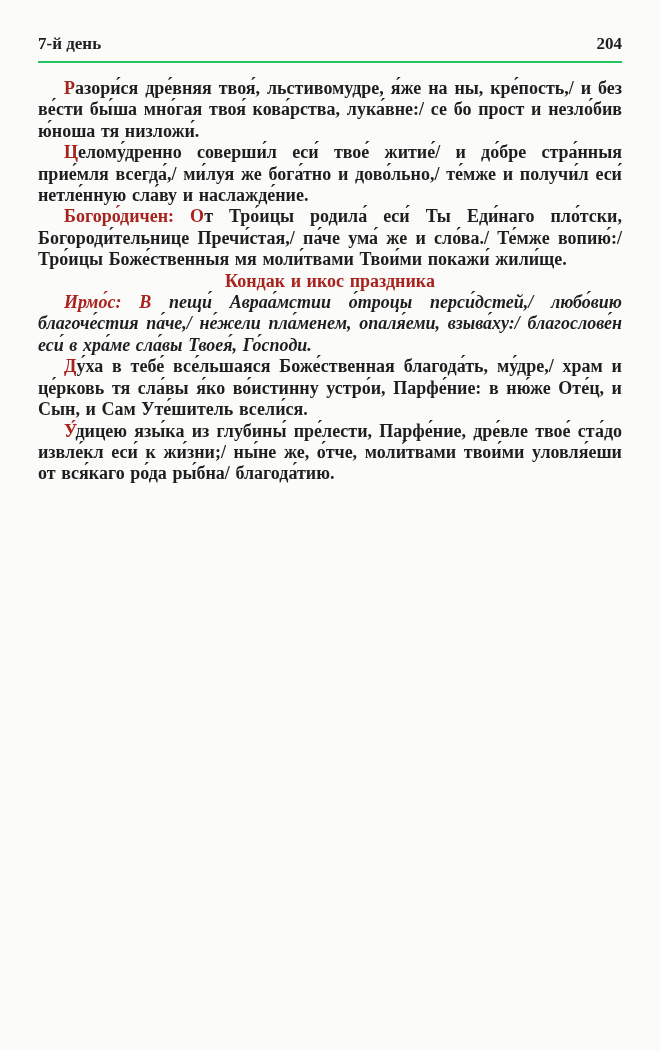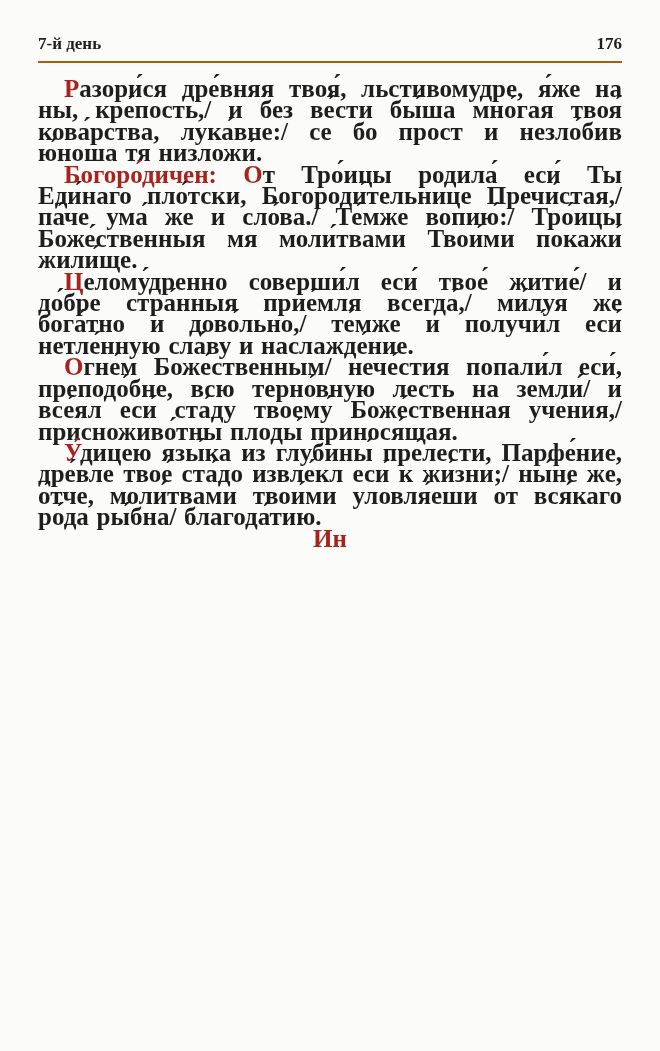--- a/index.html
+++ b/index.html
@@ -17,51 +17,52 @@
     padding-top: 34px;
   }
   .running-header {
     margin: 0 38px;
     display: flex;
     justify-content: space-between;
     align-items: baseline;
     font-size: 17px;
     font-weight: bold;
     padding-bottom: 7px;
-    border-bottom: 2px solid #a16207;
+    border-bottom: 2px solid #22c55e;
   }
   .text-block {
     margin: 0 38px;
     padding-top: 15px;
   }
   p.para {
     margin: 0;
-    font-size: 25px;
+    font-size: 18px;
     line-height: 21.4px;
     font-weight: bold;
     text-align: justify;
     text-indent: 26px;
     word-spacing: 0.06em;
   }
   p.para.heading {
     text-align: center;
     text-indent: 0;
   }
   p.para.italic { font-style: italic; }
   .red { color: #a8231d; }
 </style>
 </head>
 <body>
 
 <div class="page">
   <div class="running-header">
     <span>7-й день</span>
-    <span>176</span>
+    <span>204</span>
   </div>
   <div class="text-block" id="text-block">
       <p class="para body"><span class="red">Р</span><span>азори́ся дре́вняя твоя́, льстивомудре, я́же на ны, кре́пость,/ и без ве́сти бы́ша мно́гая твоя́ кова́рства, лука́вне:/ се бо прост и незло́бив ю́ноша тя низложи́.</span></p>
+      <p class="para body"><span class="red">Ц</span><span>елому́дренно соверши́л еси́ твое́ житие́/ и до́бре стра́нныя прие́мля всегда́,/ ми́луя же бога́тно и дово́льно,/ те́мже и получи́л еси́ нетле́нную сла́ву и наслажде́ние.</span></p>
       <p class="para body"><span class="red">Богоро́дичен: </span><span class="red">О</span><span>т Тро́ицы родила́ еси́ Ты Еди́наго пло́тски, Богороди́тельнице Пречи́стая,/ па́че ума́ же и сло́ва./ Те́мже вопию́:/ Тро́ицы Боже́ственныя мя моли́твами Твои́ми покажи́ жили́ще.</span></p>
-      <p class="para body"><span class="red">Ц</span><span>елому́дренно соверши́л еси́ твое́ житие́/ и до́бре стра́нныя прие́мля всегда́,/ ми́луя же бога́тно и дово́льно,/ те́мже и получи́л еси́ нетле́нную сла́ву и наслажде́ние.</span></p>
-      <p class="para body"><span class="red">О</span><span>гне́м Боже́ственным/ нече́стия попали́л еси́, преподо́бне, всю терно́вную лесть на земли́/ и все́ял еси́ ста́ду твоему́ Боже́ственная уче́ния,/ присноживо́тны плоды́ принося́щая.</span></p>
+      <p class="para heading"><span class="red">Кондак и икос праздника</span></p>
+      <p class="para body italic"><span class="red">Ирмо́с: </span><span class="red">В</span><span> пещи́ Авраа́мстии о́троцы перси́дстей,/ любо́вию благоче́стия па́че,/ не́жели пла́менем, опаля́еми, взыва́ху:/ благослове́н еси́ в хра́ме сла́вы Твоея́, Го́споди.</span></p>
+      <p class="para body"><span class="red">Д</span><span>у́ха в тебе́ все́льшаяся Боже́ственная благода́ть, му́дре,/ храм и це́рковь тя сла́вы я́ко во́истинну устро́и, Парфе́ние: в ню́же Оте́ц, и Сын, и Сам Уте́шитель всели́ся.</span></p>
       <p class="para body"><span class="red">У́</span><span>дицею язы́ка из глубины́ пре́лести, Парфе́ние, дре́вле твое́ ста́до извле́кл еси́ к жи́зни;/ ны́не же, о́тче, моли́твами твои́ми уловля́еши от вся́каго ро́да ры́бна/ благода́тию.</span></p>
-      <p class="para heading"><span class="red">Ин</span></p>
     </div>
 </div>
 
 </body></html>

